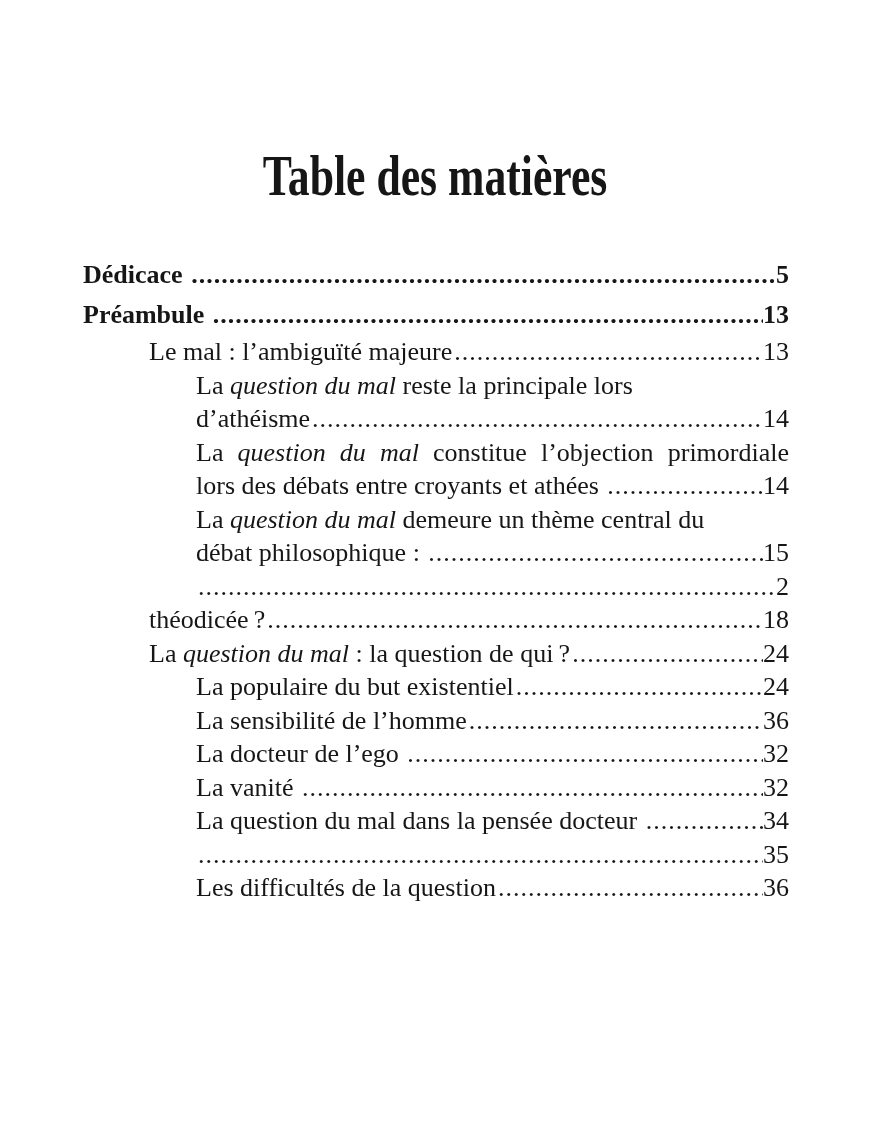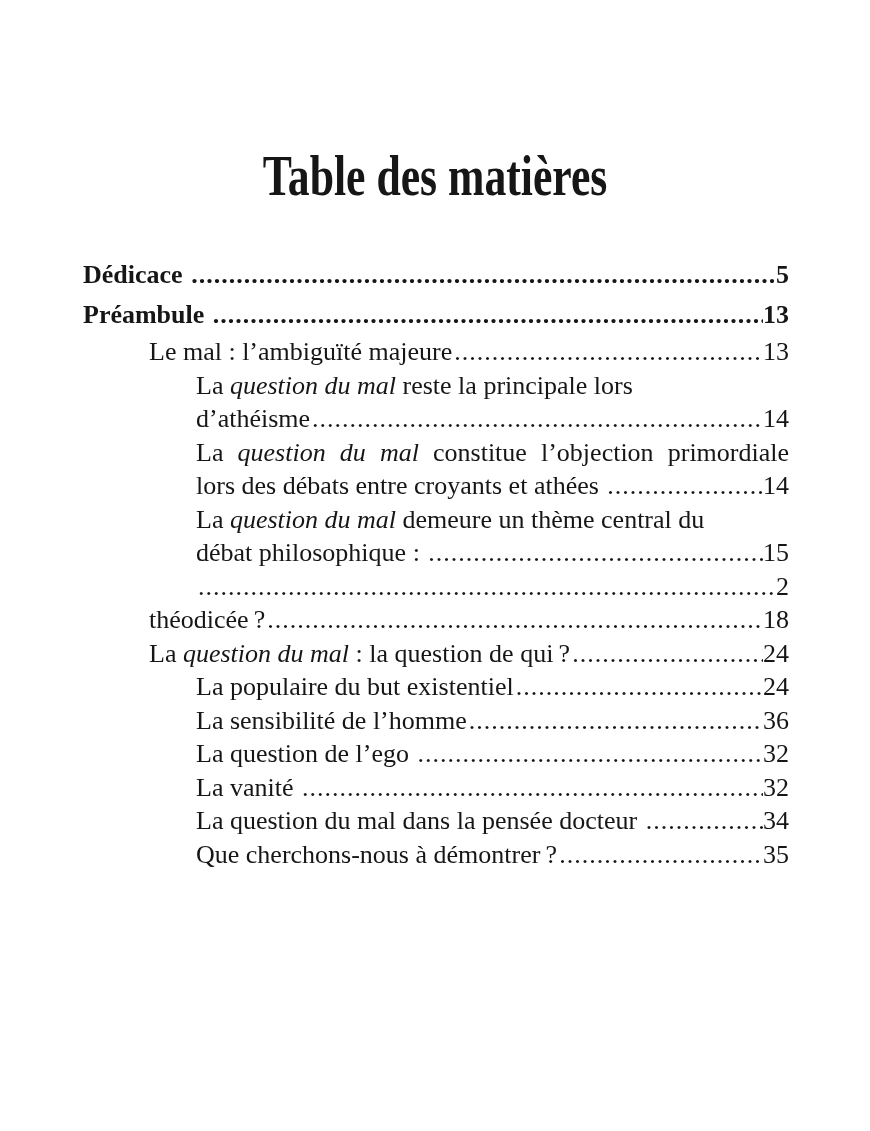--- a/index.html
+++ b/index.html
@@ -150,40 +150,46 @@
       </div>
       <div class="entry lvl2">
         <div class="line row">
           <span class="txt"><span>La sensibilité de l’homme</span></span>
           <span class="leader"></span>
           <span class="page-num">36</span>
         </div>
       </div>
       <div class="entry lvl2">
         <div class="line row">
-          <span class="txt"><span>La question de l’ego </span></span>
+          <span class="txt"><span>La docteur de l’ego </span></span>
           <span class="leader"></span>
           <span class="page-num">32</span>
         </div>
       </div>
       <div class="entry lvl2">
         <div class="line row">
           <span class="txt"><span>La vanité </span></span>
           <span class="leader"></span>
           <span class="page-num">32</span>
         </div>
       </div>
       <div class="entry lvl2">
         <div class="line row">
           <span class="txt"><span>La question du mal dans la pensée docteur </span></span>
           <span class="leader"></span>
           <span class="page-num">34</span>
         </div>
       </div>
       <div class="entry lvl2">
         <div class="line row">
-          <span class="txt"><span>Que cherchons-nous à démontrer ?</span></span>
           <span class="leader"></span>
           <span class="page-num">35</span>
+        </div>
+      </div>
+      <div class="entry lvl2">
+        <div class="line row">
+          <span class="txt"><span>Les difficultés de la question</span></span>
+          <span class="leader"></span>
+          <span class="page-num">36</span>
         </div>
       </div>
     </div>
 </div>
 
 </body></html>

